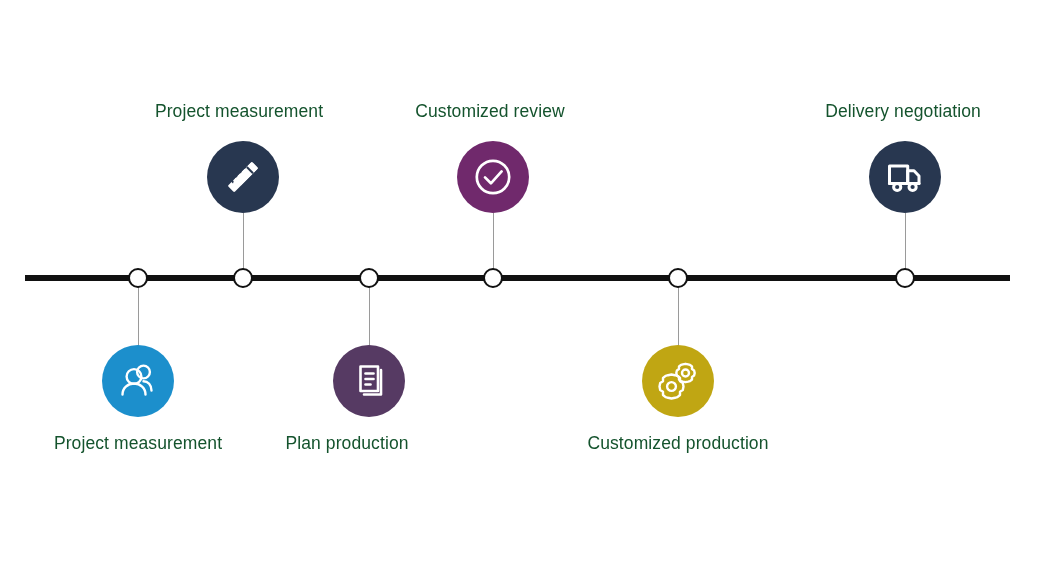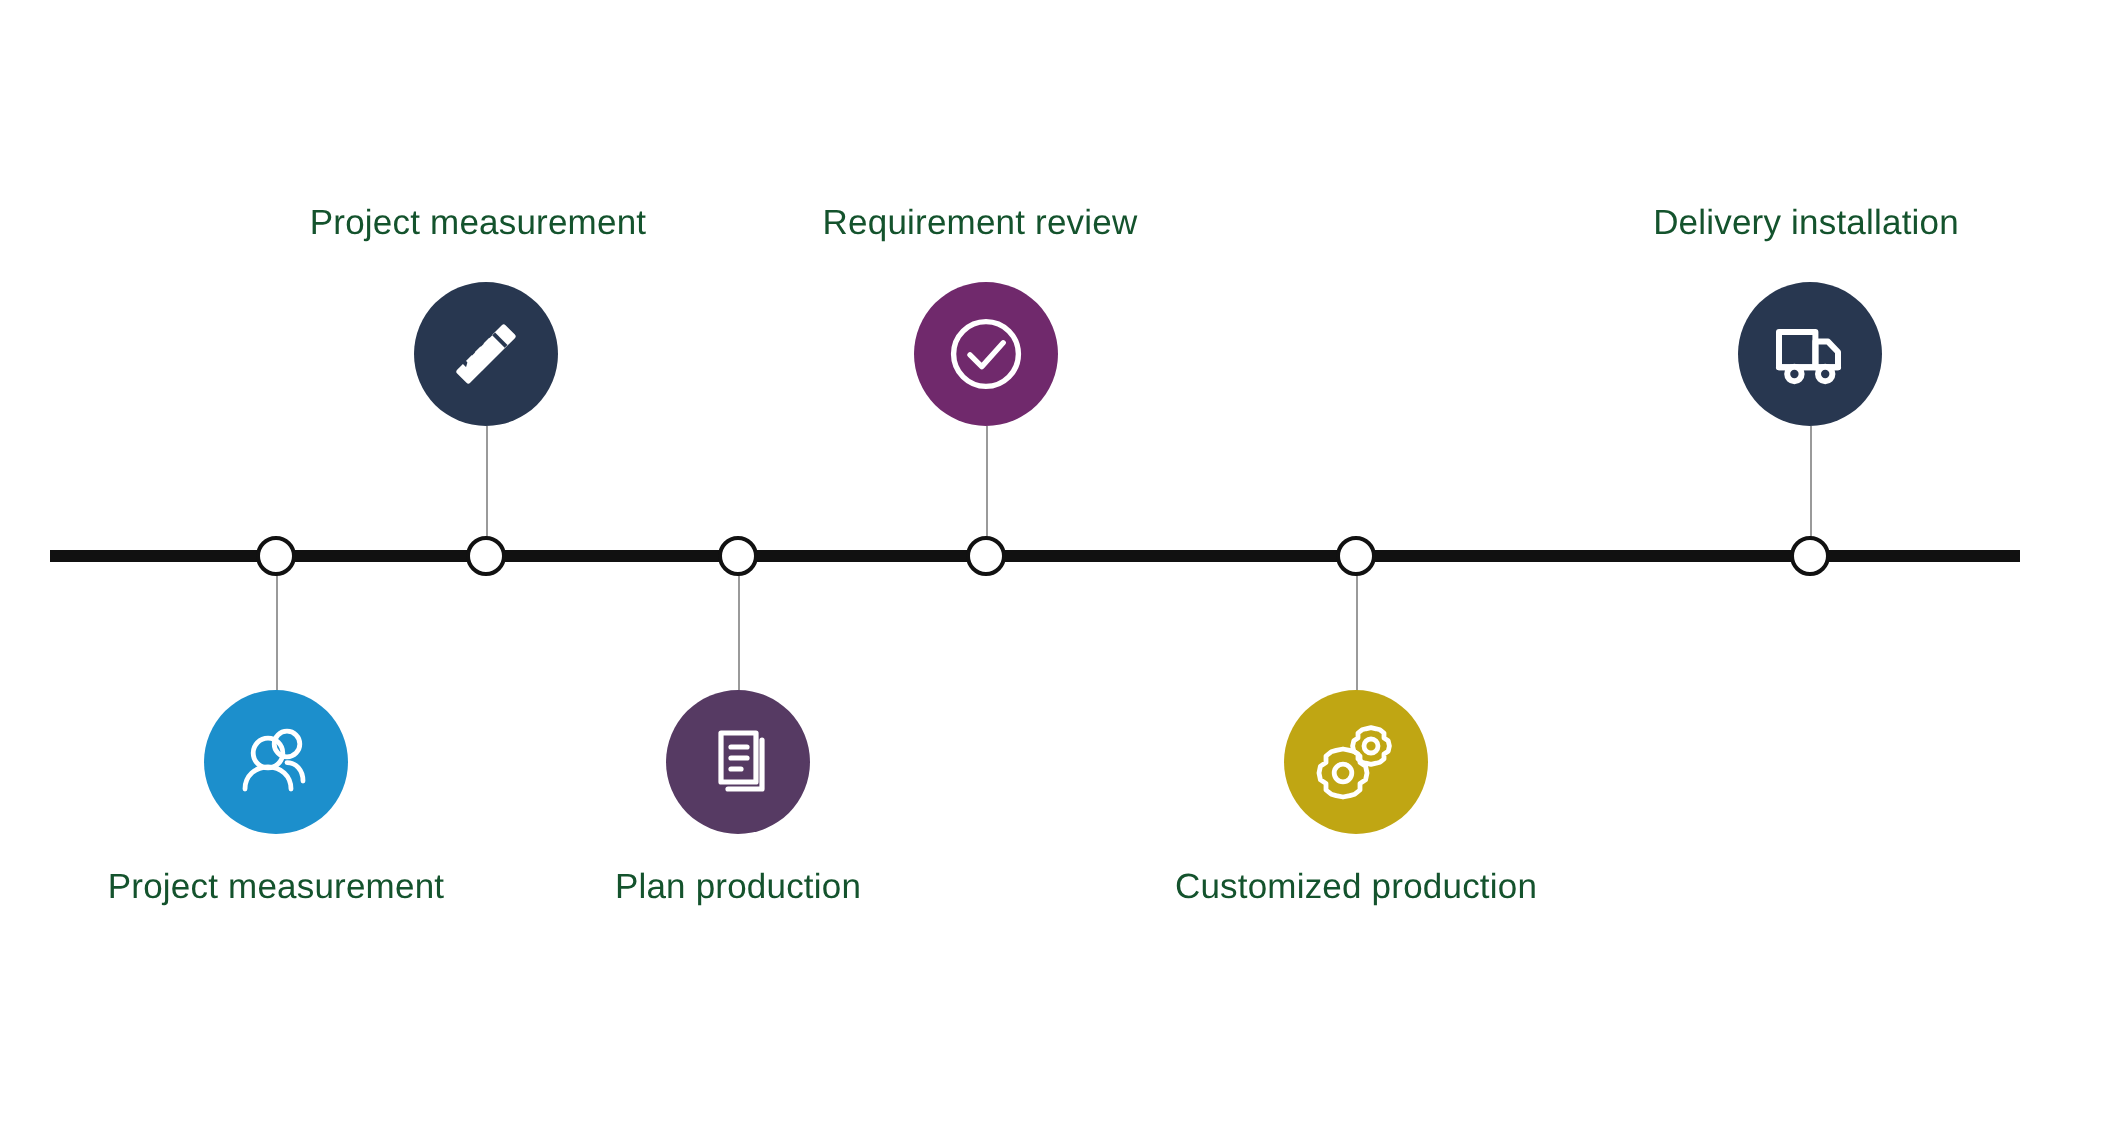--- a/index.html
+++ b/index.html
@@ -132,32 +132,32 @@
     <span>
       <svg width="42" height="42" viewBox="0 0 42 42" fill="none" stroke="#ffffff" stroke-width="2.6" stroke-linecap="round" stroke-linejoin="round">
         <path d="M12.5 6.5 h17.5 v24.5 h-17.5 Z"></path>
         <path d="M33.0 10.0 v24.5 h-17.0"></path>
         <line x1="17.5" y1="13.5" x2="25.5" y2="13.5"></line>
         <line x1="17.5" y1="19.0" x2="25.5" y2="19.0"></line>
         <line x1="17.5" y1="24.5" x2="22.5" y2="24.5"></line>
       </svg>
     </span>
   </div>
-  <div class="step-label" style="left:369px; top:433px;">Plan production</div>
+  <div class="step-label" style="left:347px; top:433px;">Plan production</div>
   <div class="node-dot" style="left:369px;"></div>
 
   <div class="badge" style="left:493px; top:141px; background:#70296c;">
     <span>
       <svg width="46" height="46" viewBox="0 0 46 46" fill="none" stroke="#ffffff" stroke-width="2.7" stroke-linecap="round" stroke-linejoin="round">
         <circle cx="23" cy="23" r="16.2"></circle>
         <path d="M15.0 23.4 l5.9 5.9 L31.6 17.4"></path>
       </svg>
     </span>
   </div>
-  <div class="step-label" style="left:490px; top:101px;">Requirement review</div>
+  <div class="step-label" style="left:490px; top:101px;">Customized review</div>
   <div class="node-dot" style="left:493px;"></div>
 
   <div class="badge" style="left:678px; top:345px; background:#c0a613;">
     <span>
       <svg width="46" height="46" viewBox="0 0 46 46" fill="none" stroke="#ffffff" stroke-width="2.4" stroke-linejoin="round">
 
         <g transform="translate(30.5,15.0)">
           <path d="M0,-9.2 L2.6,-8.6 L4.5,-8.1 L6.5,-6.5 L6.5,-4.0 L8.6,-2.6 L9.2,0 L8.6,2.6 L6.5,4.0 L6.5,6.5 L4.5,8.1 L2.6,8.6 L0,9.2 L-2.6,8.6 L-4.5,8.1 L-6.5,6.5 L-6.5,4.0 L-8.6,2.6 L-9.2,0 L-8.6,-2.6 L-6.5,-4.0 L-6.5,-6.5 L-4.5,-8.1 L-2.6,-8.6 Z" stroke-linecap="round"></path>
           <circle cx="0" cy="0" r="3.5"></circle>
         </g>
@@ -176,16 +176,16 @@
     <span>
       <svg width="44" height="44" viewBox="0 0 44 44" fill="none" stroke="#ffffff" stroke-width="3.0" stroke-linecap="round" stroke-linejoin="round">
         <path d="M6.5 11.0 h18.2 v17.6 h-18.2 Z"></path>
         <path d="M24.7 15.8 h6.3 l5.0 5.2 v7.6 h-11.3 Z"></path>
         <line x1="6.5" y1="28.6" x2="36.0" y2="28.6"></line>
         <circle cx="14.2" cy="32.0" r="3.6" fill="#283750"></circle>
         <circle cx="29.6" cy="32.0" r="3.6" fill="#283750"></circle>
       </svg>
     </span>
   </div>
-  <div class="step-label" style="left:903px; top:101px;">Delivery installation</div>
+  <div class="step-label" style="left:903px; top:101px;">Delivery negotiation</div>
   <div class="node-dot" style="left:905px;"></div>
 
 </div>
 
 </body></html>

